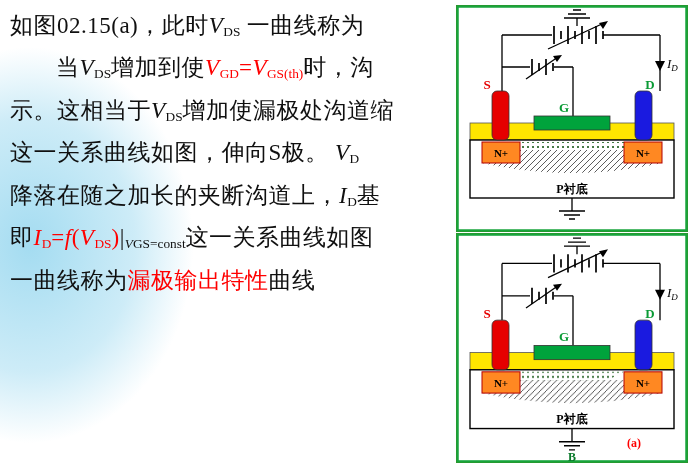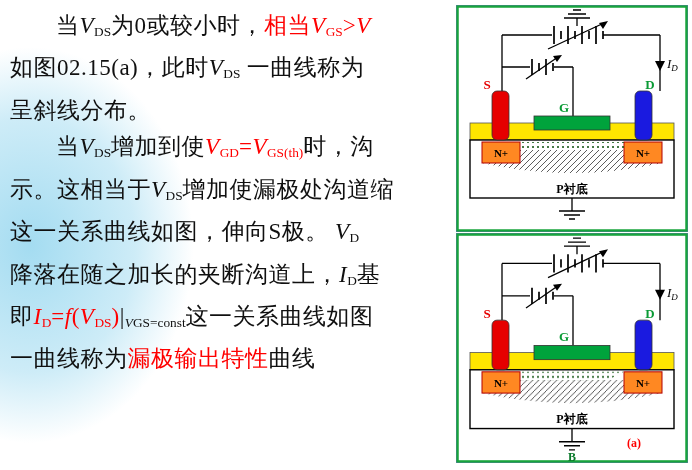--- a/index.html
+++ b/index.html
@@ -26,21 +26,21 @@
     white-space:nowrap;
     font-size:23px;
     line-height:36.5px;
     letter-spacing:0.5px;
   }
   .indent{text-indent:46px;}
   .red{color:#ff0000;}
   .it{font-style:italic;}
   .sub{font-size:0.58em;vertical-align:-0.22em;letter-spacing:0;}
   .diagram{
-    position:absolute;z-index:2;background:#8b5cf6;
+    position:absolute;z-index:2;background:#4d7c0f;
   }
   #d1{left:456px;top:5px;width:232px;height:227px;}
   #d2{left:456px;top:233px;width:232px;height:230px;}
   .diagram svg{display:block;width:100%;height:100%;}
   .frame{fill:#ffffff;stroke:#18a43c;stroke-width:2.5;}
   .wire path,.wire line{stroke:#000;stroke-width:1.3;fill:none;}
   .cell path{stroke:#000;stroke-width:1.7;fill:none;}
   .slbl{fill:#e60000;font:bold 13px "Liberation Serif",serif;text-anchor:middle;}
   .glbl{fill:#0a9a35;font:bold 13px "Liberation Serif",serif;text-anchor:middle;}
   .nlbl{fill:#000;font:bold 11px "Liberation Serif",serif;text-anchor:middle;}
@@ -48,23 +48,21 @@
   .blbl{fill:#0a7a2a;font:bold 12px "Liberation Serif",serif;text-anchor:middle;}
   .flbl{fill:#ff0000;font:bold 12px "Liberation Serif",serif;text-anchor:middle;}
   .ilbl{fill:#000;font:italic 13px "Liberation Serif",serif;}
 </style>
 </head>
 <body>
 
 <div class="bg-blob"></div>
 
 <div class="textblock">
-    <div class="tline indent"><span>当</span><span class="it">V</span><span class="sub">DS</span><span>为0或较小时，</span><span class="red">相当</span><span class="red it">V</span><span class="red sub">GS</span><span class="red">&gt;</span><span class="red it">V</span></div>
     <div class="tline"><span>如图02.15(a)，此时</span><span class="it">V</span><span class="sub">DS</span><span> 一曲线称为</span></div>
-    <div class="tline"><span>呈斜线分布。</span></div>
     <div class="tline indent"><span>当</span><span class="it">V</span><span class="sub">DS</span><span>增加到使</span><span class="red it">V</span><span class="red sub">GD</span><span class="red">=</span><span class="red it">V</span><span class="red sub">GS(th)</span><span>时，沟</span></div>
     <div class="tline"><span>示。这相当于</span><span class="it">V</span><span class="sub">DS</span><span>增加使漏极处沟道缩</span></div>
     <div class="tline"><span>这一关系曲线如图，伸向S极。 </span><span class="it">V</span><span class="sub">D</span></div>
     <div class="tline"><span>降落在随之加长的夹断沟道上，</span><span class="it">I</span><span class="sub">D</span><span>基</span></div>
     <div class="tline"><span>即</span><span class="red it">I</span><span class="red sub">D</span><span class="red">=</span><span class="red it">f</span><span class="red">(</span><span class="red it">V</span><span class="red sub">DS</span><span class="red">)</span><span>|</span><span class="it sub">V</span><span class="sub">GS=const</span><span>这一关系曲线如图</span></div>
     <div class="tline"><span>一曲线称为</span><span class="red">漏极输出特性</span><span>曲线</span></div>
   </div>
 
 <div class="diagram" id="d1">
   <svg viewBox="0 0 232 227" preserveAspectRatio="none">

